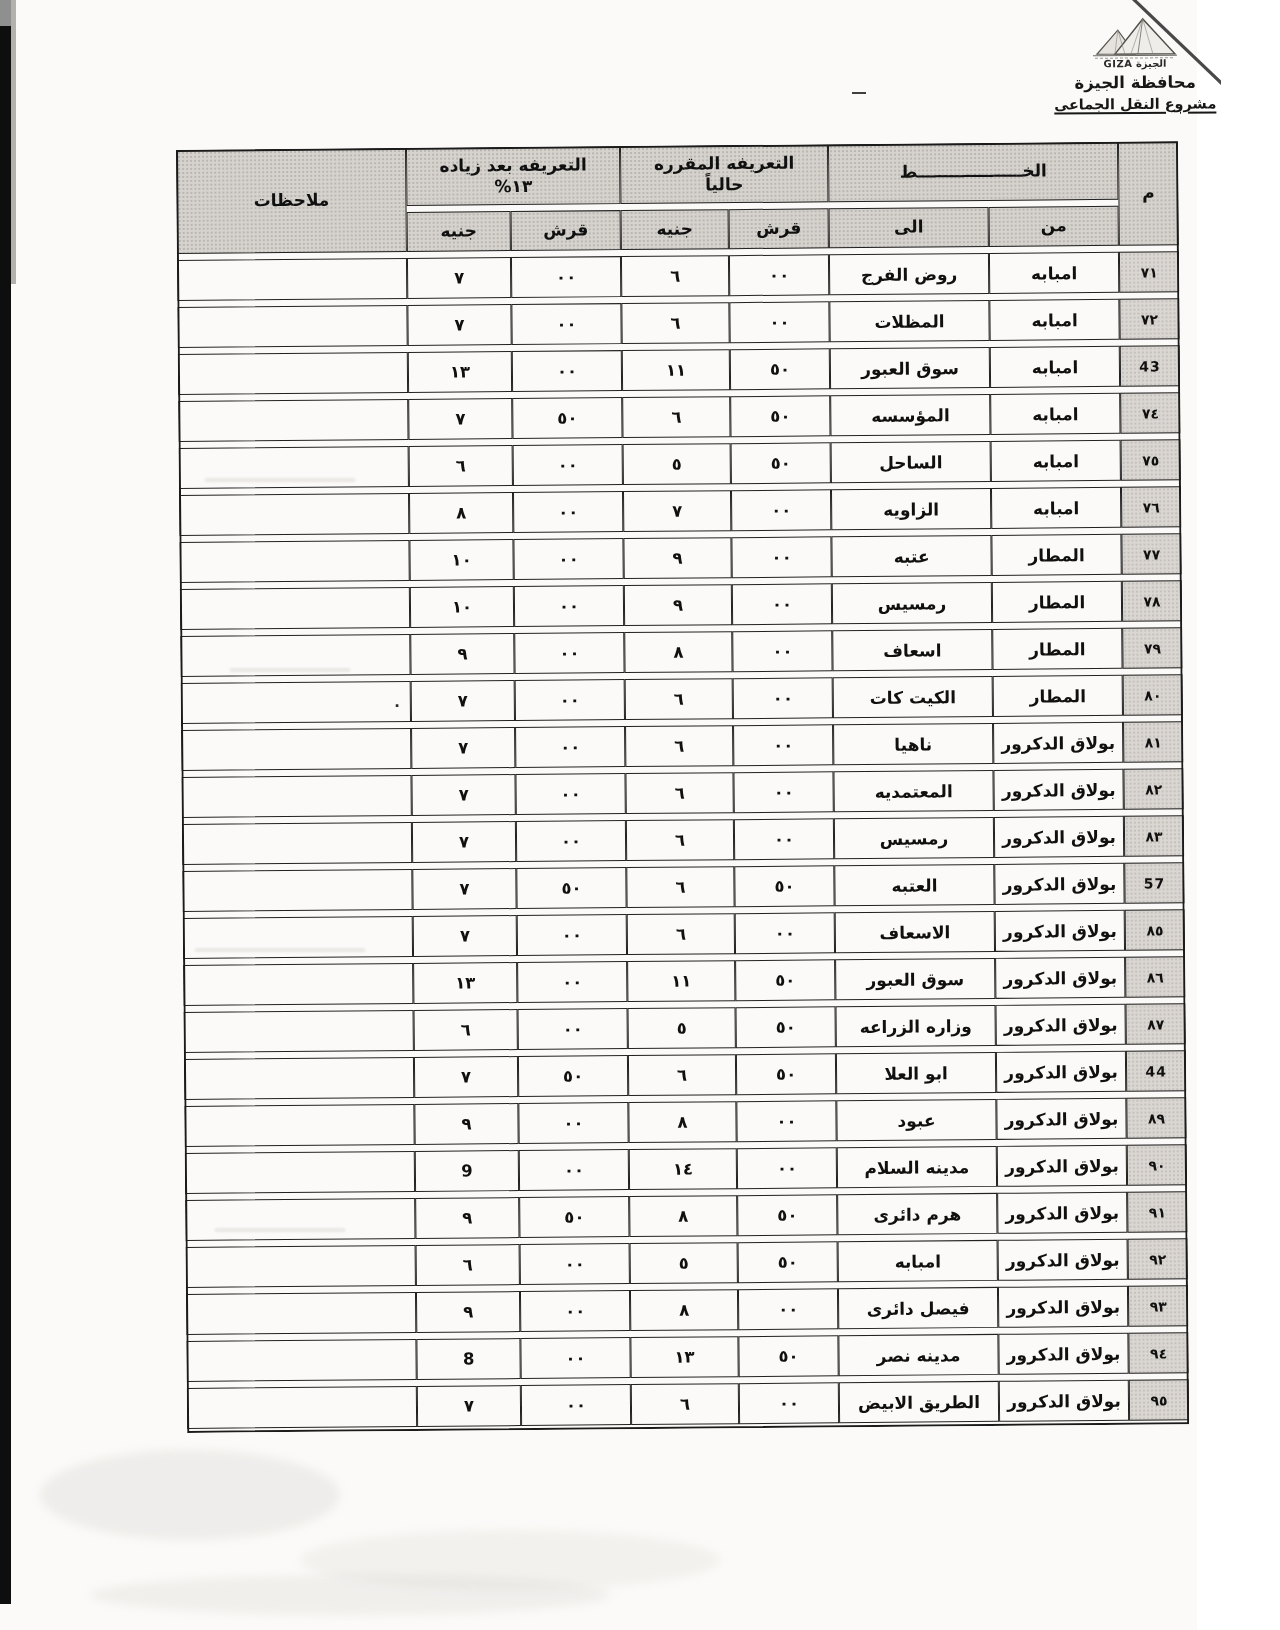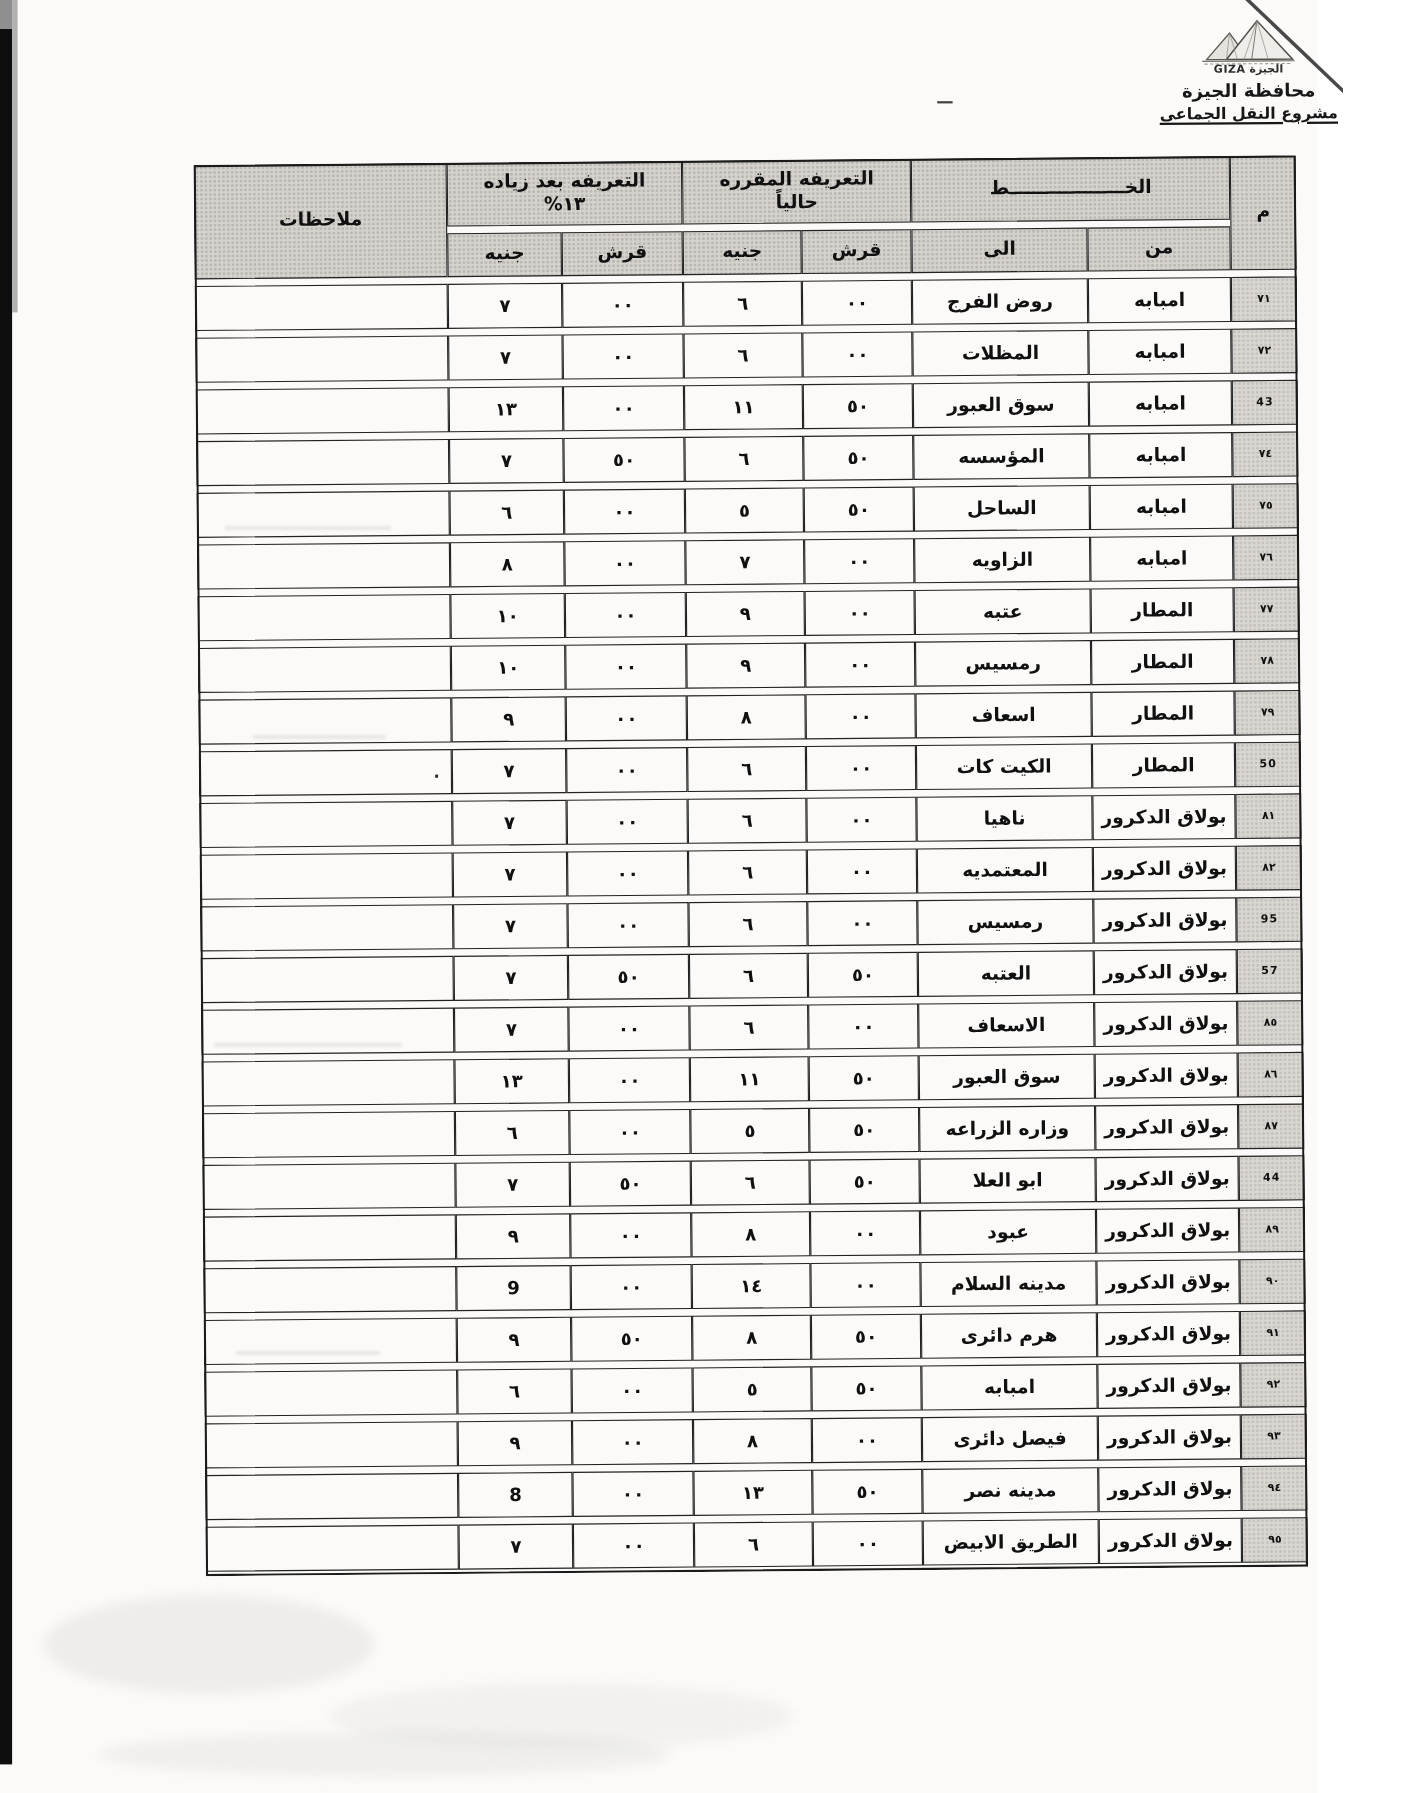--- a/index.html
+++ b/index.html
@@ -31,21 +31,21 @@
         color:#101010;font-weight:bold;overflow:hidden;padding:0 2px;}
   thead th{background-color:#d6d3ce;
            background-image:radial-gradient(rgba(120,115,108,.30) 1px, transparent 1.5px);
            background-size:4px 4px;font-size:17px;line-height:1.25;}
   .hrow1 th{height:58px;}
   .hrow2 th{height:40px;}
   .kashida{white-space:nowrap;letter-spacing:0;}
   tbody td{height:41px;font-size:17px;background:transparent;}
   td.c-no{background-color:#dad6d2;
           background-image:radial-gradient(rgba(120,115,108,.22) 1px, transparent 1.5px);
-          background-size:4px 4px;font-size:10px;letter-spacing:1px;}
+          background-size:4px 4px;font-size:14px;letter-spacing:1px;}
   td.c-num{font-size:16.5px;}
   td.c-note{text-align:right;padding-right:10px;font-size:15px;color:#2a2a2a;}
   
   .smudge{position:absolute;border-radius:50%;filter:blur(5px);pointer-events:none;}
   .s1{left:40px;top:1450px;width:300px;height:90px;background:rgba(168,164,158,.14);}
   .s2{left:300px;top:1530px;width:420px;height:60px;background:rgba(168,164,158,.10);}
   .s3{left:90px;top:1575px;width:520px;height:40px;background:rgba(168,164,158,.12);}
   .streak{position:absolute;height:4px;filter:blur(1px);background:rgba(158,152,146,.18);pointer-events:none;}
 </style>
 </head>
@@ -201,21 +201,21 @@
       <td class="c-no">٧٩</td>
       <td class="c-from">المطار</td>
       <td class="c-to">اسعاف</td>
       <td class="c-num">٠٠</td>
       <td class="c-num">٨</td>
       <td class="c-num">٠٠</td>
       <td class="c-num">٩</td>
       <td class="c-note"></td>
     </tr>
           <tr>
-      <td class="c-no">50</td>
+      <td class="c-no">٨٠</td>
       <td class="c-from">المطار</td>
       <td class="c-to">الكيت كات</td>
       <td class="c-num">٠٠</td>
       <td class="c-num">٦</td>
       <td class="c-num">٠٠</td>
       <td class="c-num">٧</td>
       <td class="c-note">.</td>
     </tr>
           <tr>
       <td class="c-no">٨١</td>
@@ -231,21 +231,21 @@
       <td class="c-no">٨٢</td>
       <td class="c-from">بولاق الدكرور</td>
       <td class="c-to">المعتمديه</td>
       <td class="c-num">٠٠</td>
       <td class="c-num">٦</td>
       <td class="c-num">٠٠</td>
       <td class="c-num">٧</td>
       <td class="c-note"></td>
     </tr>
           <tr>
-      <td class="c-no">95</td>
+      <td class="c-no">٨٣</td>
       <td class="c-from">بولاق الدكرور</td>
       <td class="c-to">رمسيس</td>
       <td class="c-num">٠٠</td>
       <td class="c-num">٦</td>
       <td class="c-num">٠٠</td>
       <td class="c-num">٧</td>
       <td class="c-note"></td>
     </tr>
           <tr>
       <td class="c-no">57</td>

